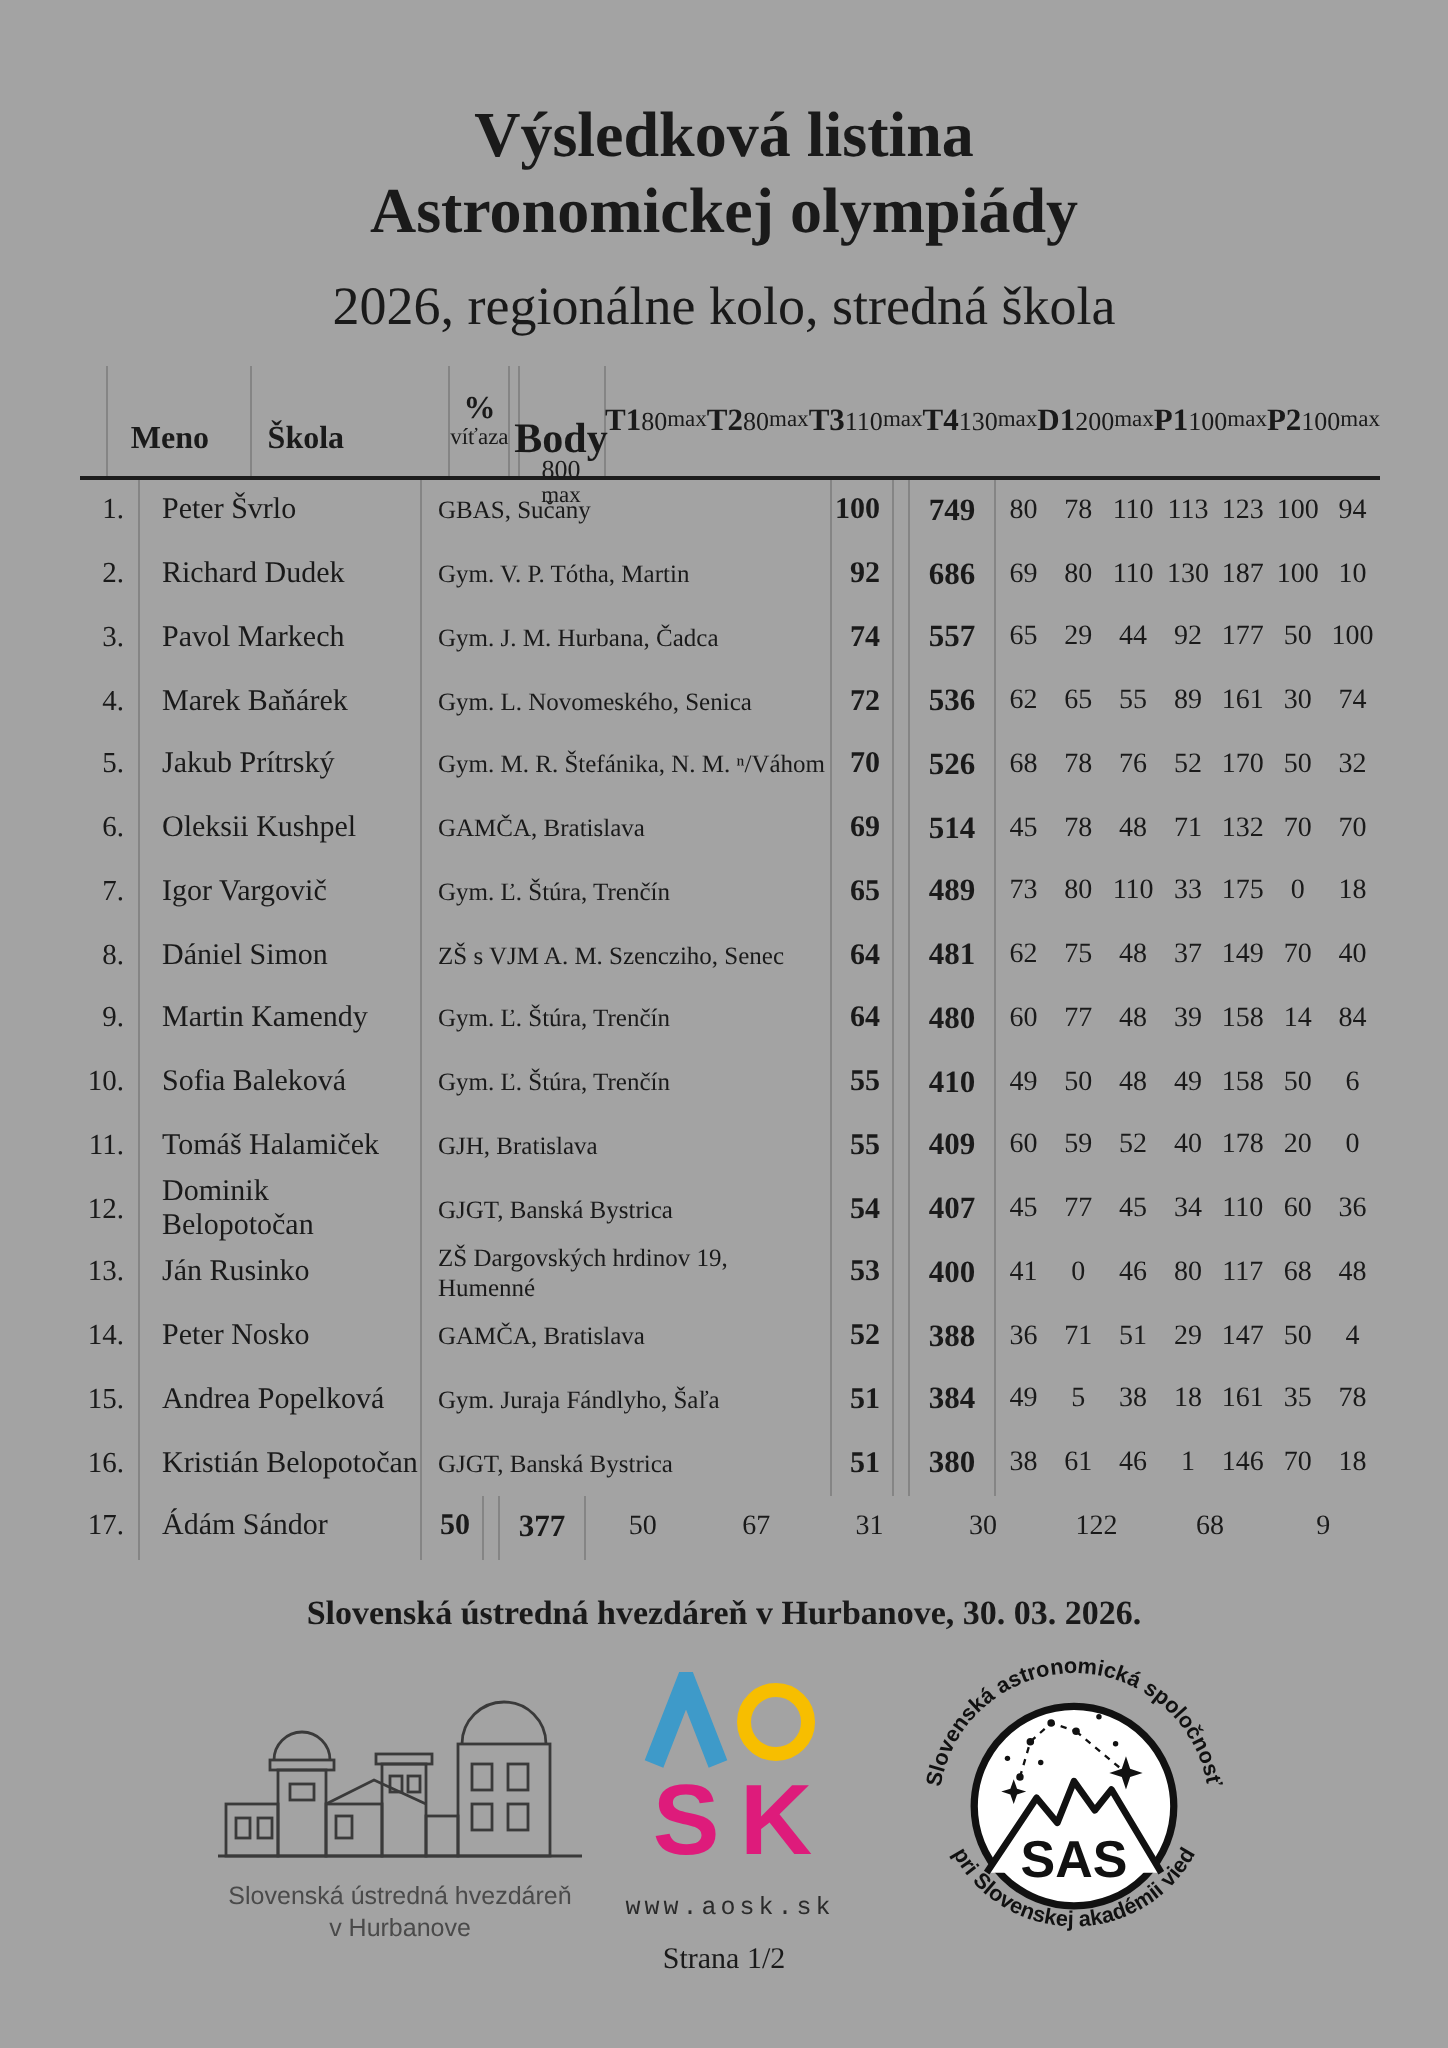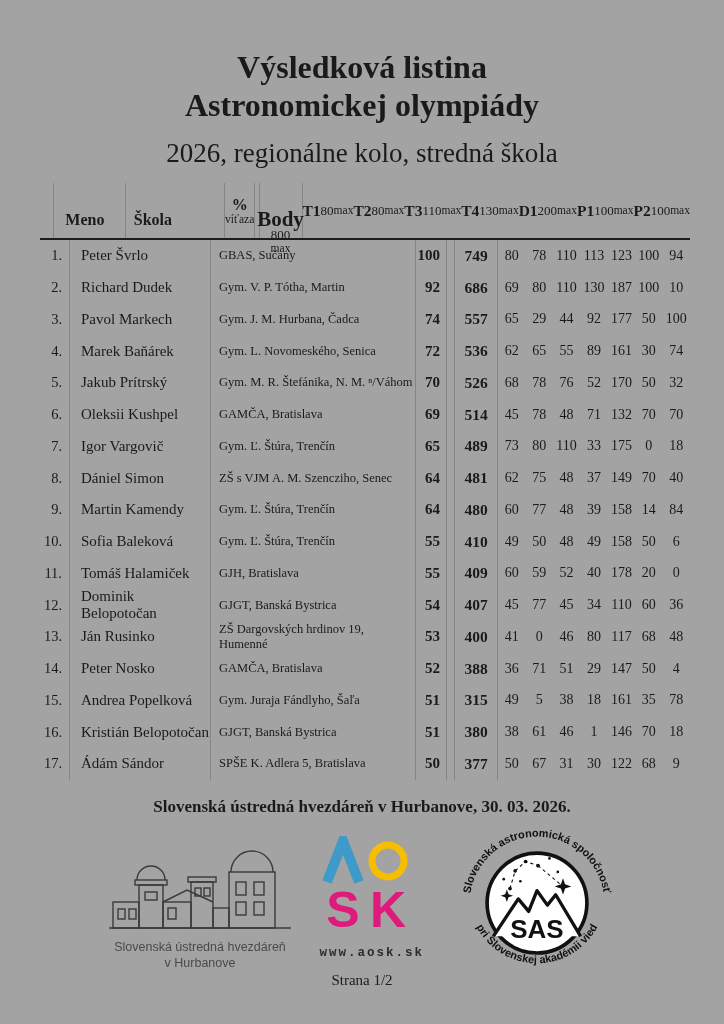--- a/index.html
+++ b/index.html
@@ -53,21 +53,21 @@
 
   
   .issued-line { position:absolute; top:797px; left:0; width:100%; text-align:center; font-size:17px;font-weight:bold; }
 
   .logo-observatory { position:absolute; left:98px; top:840px; width:204px; text-align:center;
                       font-family:"Liberation Sans","DejaVu Sans",sans-serif; }
   .obs-caption { margin-top:3px; font-size:12.5px; line-height:16px; color:#4a4a4a; }
 
   .logo-aosk { position:absolute; left:306px; top:836px; width:118px; text-align:center; }
   .aosk-url  { margin-top:12px; font-family:"Liberation Mono","DejaVu Sans Mono",monospace;
-               font-weight:bold; font-size:12.5px; letter-spacing:2px; color:#2b2b2b;text-align:right; }
+               font-weight:normal; font-size:12.5px; letter-spacing:2px; color:#2b2b2b; }
 
   .logo-sas { position:absolute; left:458px; top:822px; width:158px; }
 
   .page-number { position:absolute; top:972px; left:0; width:100%; text-align:center; font-size:15px; }
 </style>
 </head>
 <body>
 
 <div class="page">
 
@@ -369,21 +369,21 @@
             <div class="score">50</div>
             <div class="score">4</div>
           </div>
         </div>
         <div class="trow">
           <div class="cell c-rank vline">15.</div>
           <div class="cell c-meno vline">Andrea Popelková</div>
           <div class="cell c-skola vline">Gym. Juraja Fándlyho, Šaľa</div>
           <div class="cell c-pct vline">51</div>
           <div class="cell c-gap vline"></div>
-          <div class="cell c-body vline">315</div>
+          <div class="cell c-body vline">384</div>
           <div class="cell c-tasks">
             <div class="score">49</div>
             <div class="score">5</div>
             <div class="score">38</div>
             <div class="score">18</div>
             <div class="score">161</div>
             <div class="score">35</div>
             <div class="score">78</div>
           </div>
         </div>
@@ -400,21 +400,20 @@
             <div class="score">46</div>
             <div class="score">1</div>
             <div class="score">146</div>
             <div class="score">70</div>
             <div class="score">18</div>
           </div>
         </div>
         <div class="trow">
           <div class="cell c-rank vline">17.</div>
           <div class="cell c-meno vline">Ádám Sándor</div>
-          <div class="cell c-skola vline">SPŠE K. Adlera 5, Bratislava</div>
           <div class="cell c-pct vline">50</div>
           <div class="cell c-gap vline"></div>
           <div class="cell c-body vline">377</div>
           <div class="cell c-tasks">
             <div class="score">50</div>
             <div class="score">67</div>
             <div class="score">31</div>
             <div class="score">30</div>
             <div class="score">122</div>
             <div class="score">68</div>

